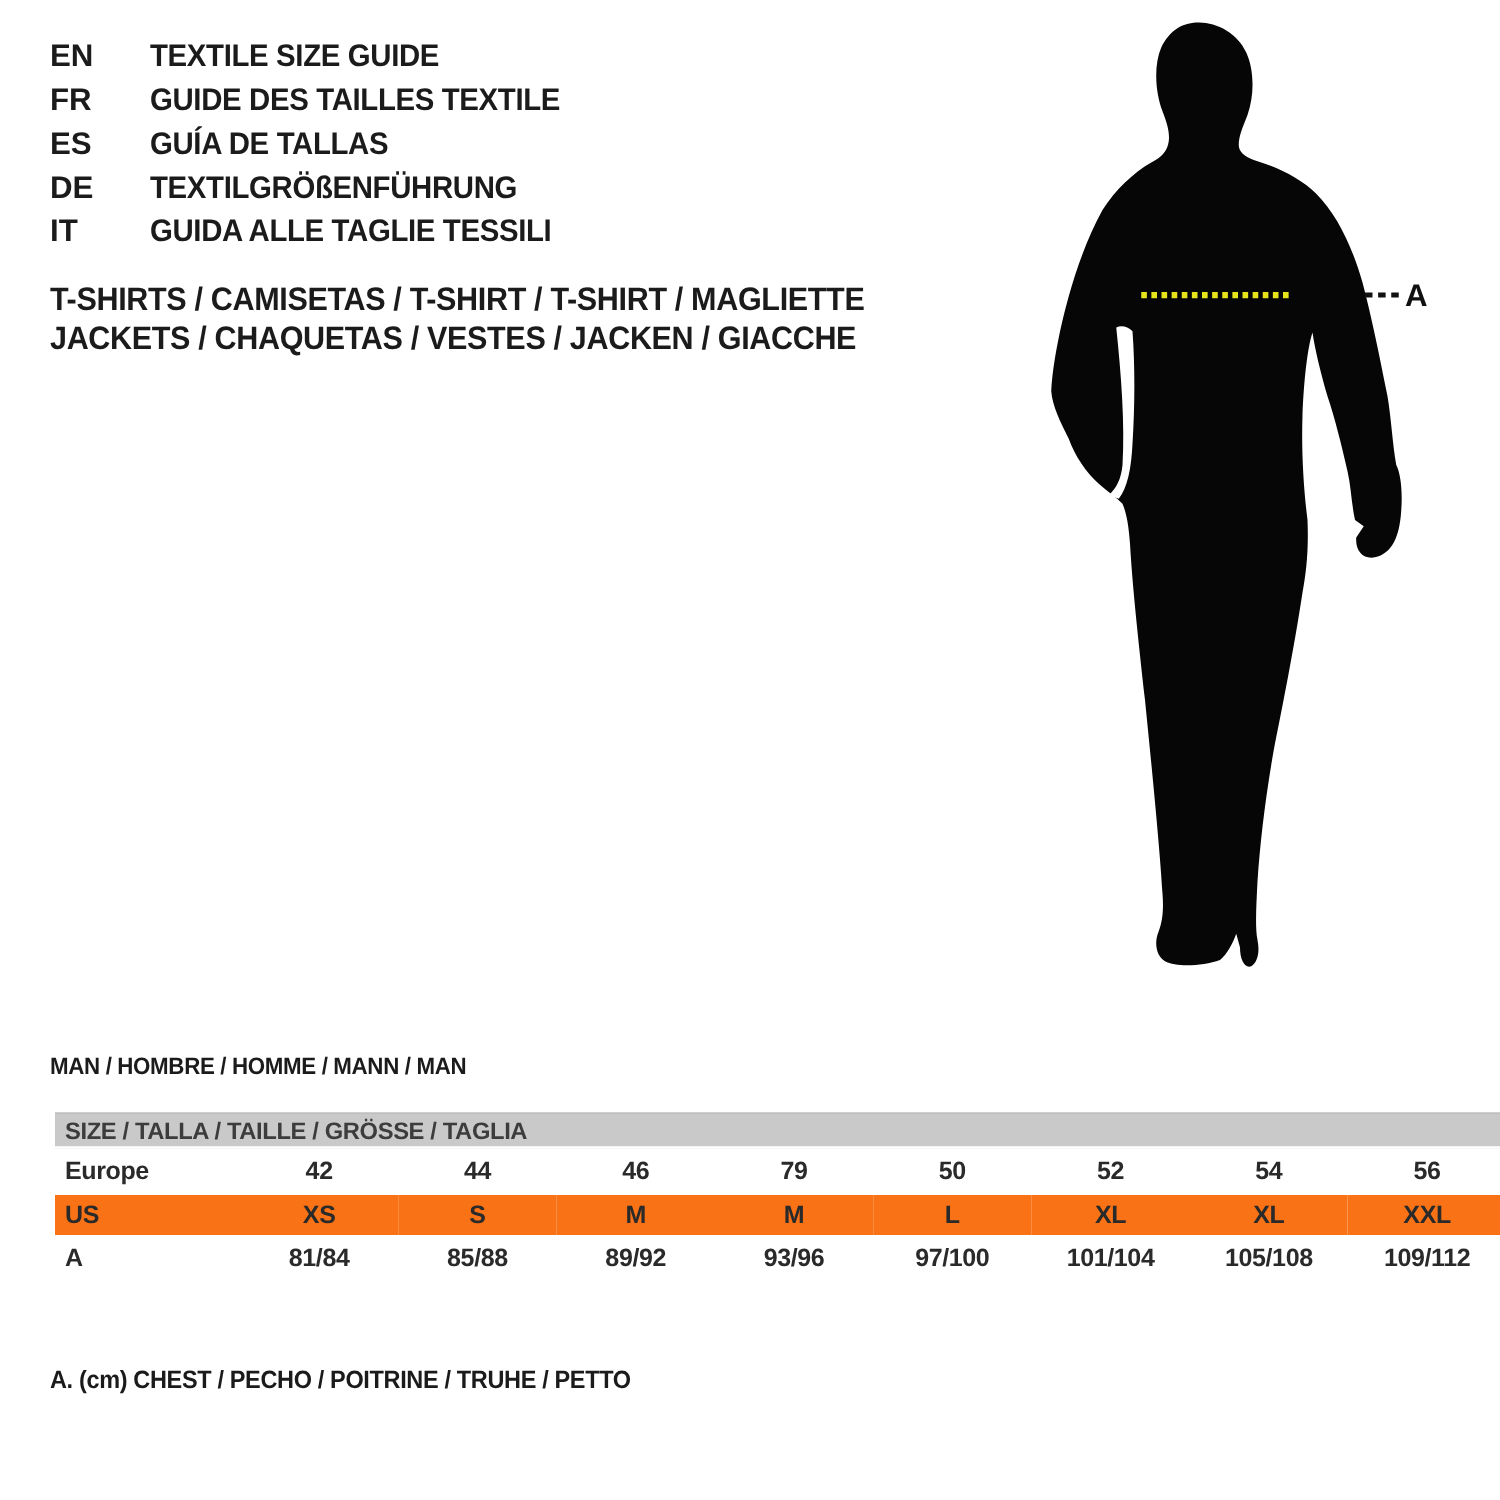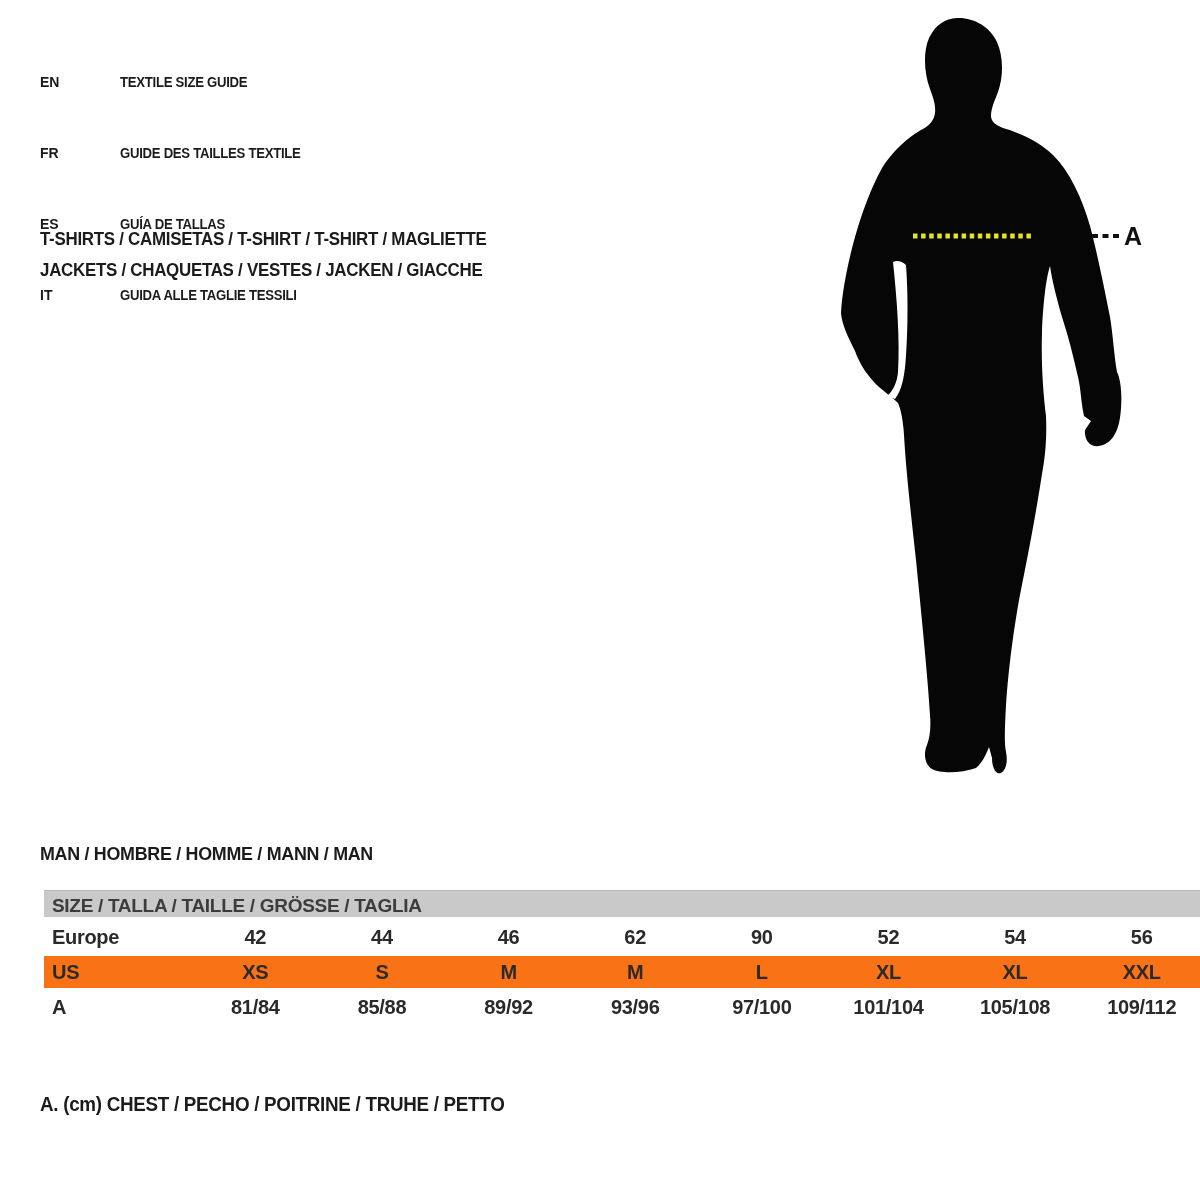--- a/index.html
+++ b/index.html
@@ -6,26 +6,26 @@
   body{
     width:1200px;height:1200px;position:relative;overflow:hidden;
     background:#ffffff;color:#1b1b1b;
     font-family:"Liberation Sans","DejaVu Sans",sans-serif;
   }
   .abs{position:absolute;}
   .cond{transform:scaleX(0.94);transform-origin:0 50%;white-space:nowrap;letter-spacing:-0.3px;}
 
   
   #lang-list{left:40px;top:28px;}
-  .lang-row{display:flex;height:35px;align-items:center;font-size:14px;font-weight:bold;margin-top:36px;}
+  .lang-row{display:flex;height:35px;align-items:center;font-size:25px;font-weight:bold;}
   .lang-code{width:80px;flex:0 0 80px;}
   .lang-label{white-space:nowrap;}
 
   
-  #categories{left:40px;top:224px;font-size:18px;font-weight:bold;line-height:31px;}
+  #categories{left:40px;top:224px;font-size:26px;font-weight:bold;line-height:31px;}
 
   
   #figure-wrap{left:810px;top:5px;width:390px;height:790px;}
   #figure-wrap svg{display:block;width:100%;height:100%;}
 
   
   #man-title{left:40px;top:843px;font-size:19px;font-weight:bold;}
 
   
   #table-wrap{left:44px;top:890px;width:1161px;}
@@ -55,20 +55,24 @@
     <span class="lang-code">EN</span>
     <span class="lang-label cond">TEXTILE SIZE GUIDE</span>
   </div>
   <div class="lang-row">
     <span class="lang-code">FR</span>
     <span class="lang-label cond">GUIDE DES TAILLES TEXTILE</span>
   </div>
   <div class="lang-row">
     <span class="lang-code">ES</span>
     <span class="lang-label cond">GUÍA DE TALLAS</span>
+  </div>
+  <div class="lang-row">
+    <span class="lang-code">DE</span>
+    <span class="lang-label cond">TEXTILGRÖßENFÜHRUNG</span>
   </div>
   <div class="lang-row">
     <span class="lang-code">IT</span>
     <span class="lang-label cond">GUIDA ALLE TAGLIE TESSILI</span>
   </div>
 </div>
 
 <div id="categories" class="abs">
   <div class="cond">T-SHIRTS / CAMISETAS / T-SHIRT / T-SHIRT / MAGLIETTE</div>
   <div class="cond">JACKETS / CHAQUETAS / VESTES / JACKEN / GIACCHE</div>
@@ -153,22 +157,22 @@
         <col>
         <col>
         <col>
     </colgroup>
     <tbody>
       <tr class="r-europe">
         <td class="lbl">Europe</td>
         <td>42</td>
         <td>44</td>
         <td>46</td>
-        <td>62</td>
-        <td>90</td>
+        <td>79</td>
+        <td>50</td>
         <td>52</td>
         <td>54</td>
         <td>56</td>
       </tr>
       <tr class="r-us light">
         <td class="lbl">US</td>
         <td>XS</td>
         <td>S</td>
         <td>M</td>
         <td>M</td>

